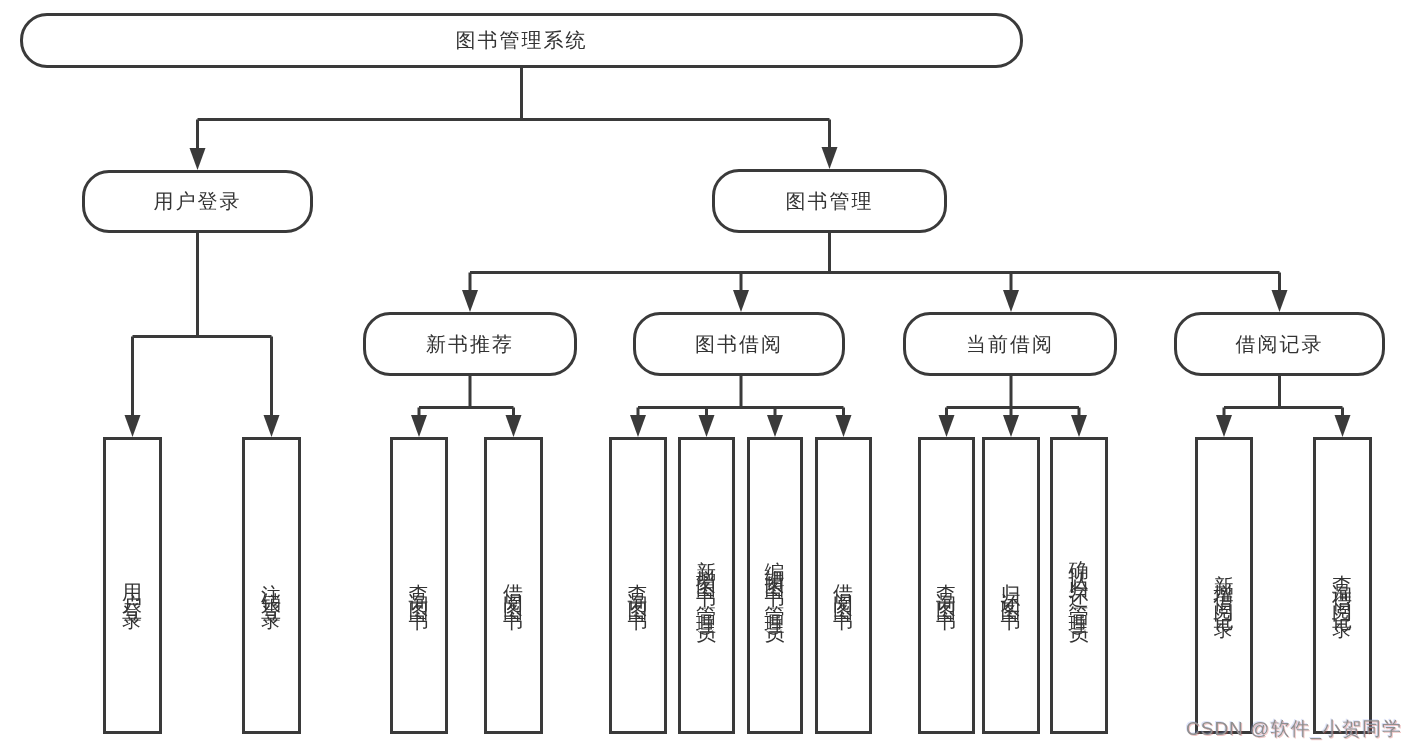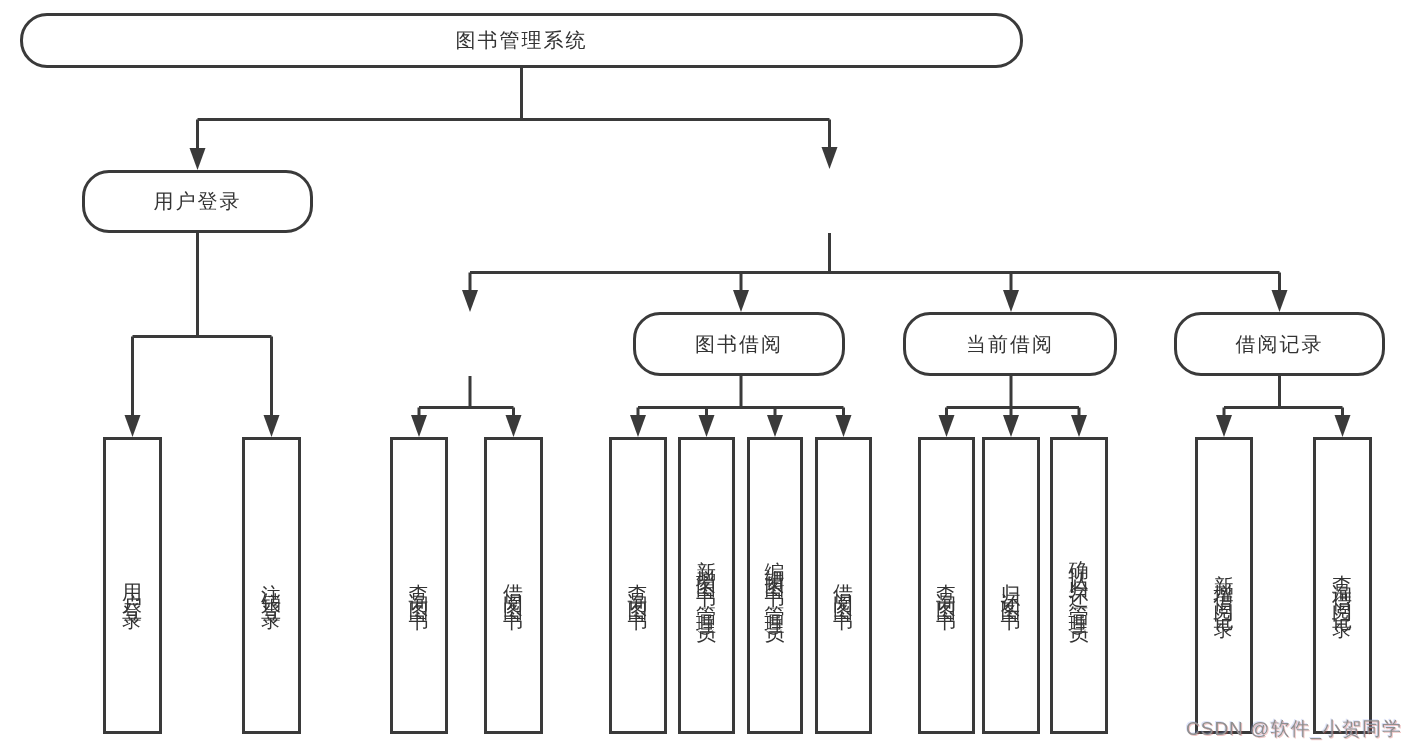--- a/index.html
+++ b/index.html
@@ -103,21 +103,27 @@
     <path class="head" d="M1334.5 415 h16 L1342.5 437 z"></path>
   </svg>
 
   <div class="node h" style="left:20px;top:13px;width:1003px;height:55px">
     <span>图书管理系统</span>
   </div>
 
   <div class="node h" style="left:82px;top:170px;width:231px;height:63px">
     <span>用户登录</span>
   </div>
+  <div class="node h" style="left:712px;top:169px;width:235px;height:64px">
+    <span>图书管理</span>
+  </div>
 
+  <div class="node h" style="left:363px;top:312px;width:214px;height:64px">
+    <span>新书推荐</span>
+  </div>
   <div class="node h" style="left:633px;top:312px;width:212px;height:64px">
     <span>图书借阅</span>
   </div>
   <div class="node h" style="left:1174px;top:312px;width:211px;height:64px">
     <span>借阅记录</span>
   </div>
   <div class="node h" style="left:903px;top:312px;width:214px;height:64px">
     <span>当前借阅</span>
   </div>
 

